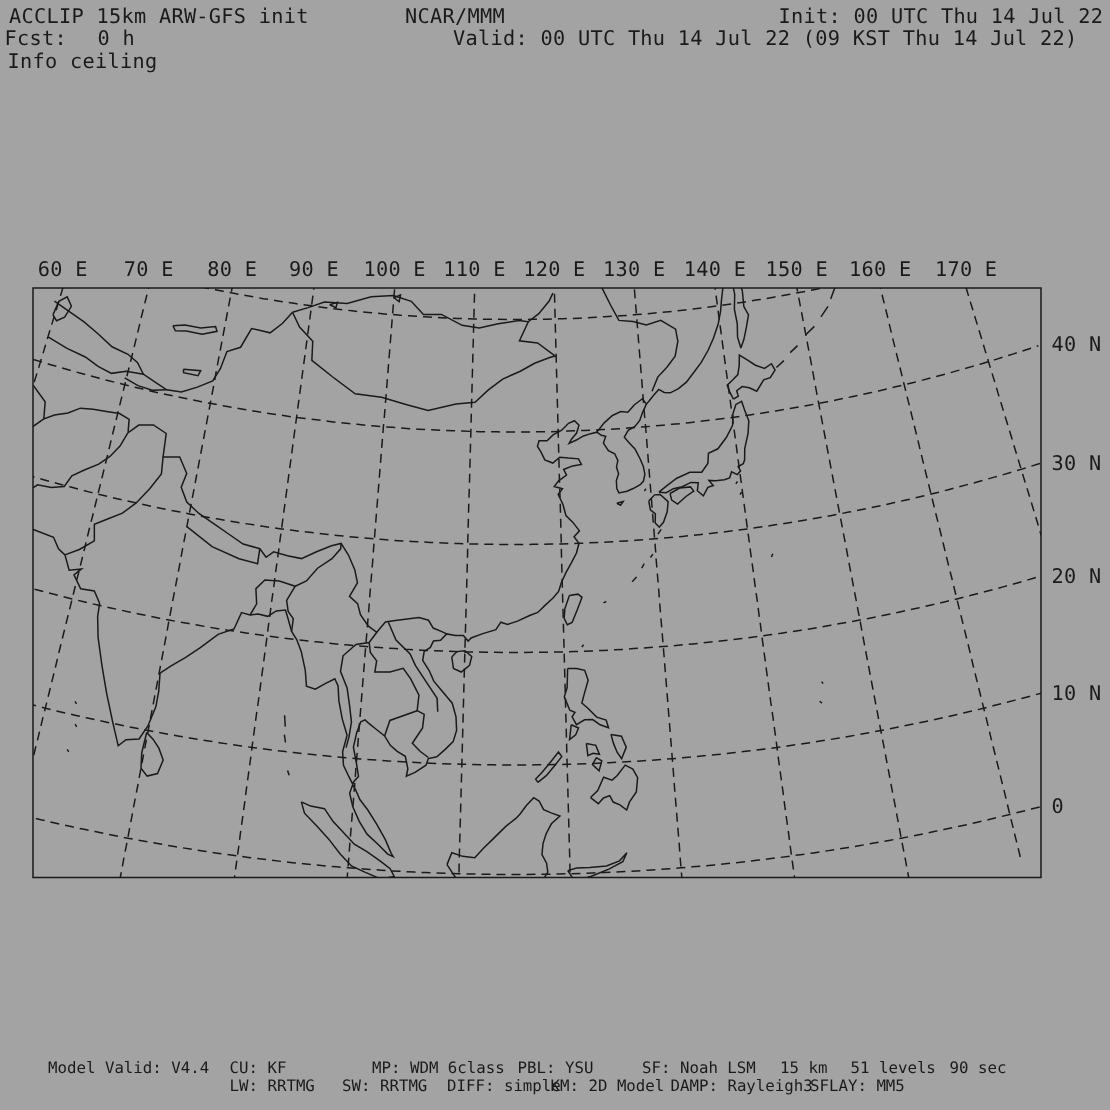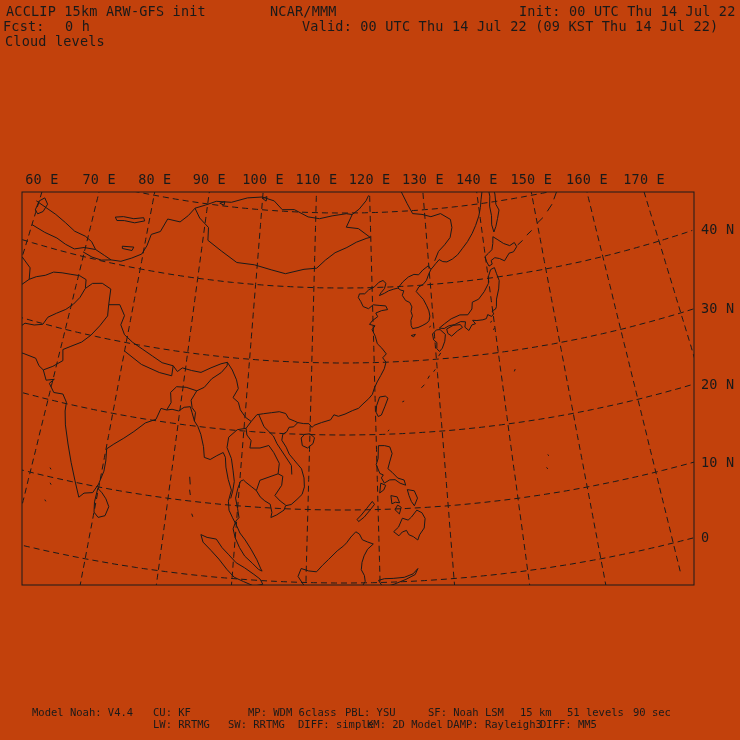--- a/index.html
+++ b/index.html
@@ -1,37 +1,37 @@
 <!DOCTYPE html>
 <html><head>
 <meta charset="utf-8">
 <style>
   html,body{margin:0;padding:0;background:#ffffff;}
-  #page{position:relative;width:740px;height:740px;background:#c2410c;overflow:hidden;
+  #page{position:relative;width:740px;height:740px;background:#a3a3a3;overflow:hidden;
         font-family:"DejaVu Sans Mono","Liberation Mono",monospace;color:#1a1a1a;}
   .hdr{position:absolute;white-space:pre;font-size:13.5px;line-height:15px;letter-spacing:0.2px;}
   .ftr{position:absolute;white-space:pre;font-size:10.5px;line-height:12px;}
   #mapsvg{position:absolute;left:0;top:0;}
   #mapsvg path{fill:none;stroke:#1a1a1a;stroke-width:1;}
   #mapsvg .grat{stroke-dasharray:6 4;stroke-width:1;}
   #mapsvg text{font-family:"DejaVu Sans Mono","Liberation Mono",monospace;font-size:13.5px;fill:#1a1a1a;letter-spacing:0.2px;}
   #mapsvg rect.frame{fill:none;stroke:#1a1a1a;stroke-width:1;}
 </style>
 </head>
 <body>
 
 <div id="page">
 
   <div class="hdr" style="left:6px;top:4px">ACCLIP 15km ARW-GFS init</div>
   <div class="hdr" style="left:270px;top:4px">NCAR/MMM</div>
   <div class="hdr" style="left:519px;top:4px">Init: 00 UTC Thu 14 Jul 22</div>
   <div class="hdr" style="left:3px;top:19px">Fcst:</div>
   <div class="hdr" style="left:65px;top:19px">0 h</div>
   <div class="hdr" style="left:302px;top:19px">Valid: 00 UTC Thu 14 Jul 22 (09 KST Thu 14 Jul 22)</div>
-  <div class="hdr" style="left:5px;top:34px">Cloud levels</div>
+  <div class="hdr" style="left:5px;top:34px">Info ceiling</div>
 
   <svg id="mapsvg" width="740" height="740" viewBox="0 0 740 740">
       <defs>
         <clipPath id="frameclip">
           <rect x="22" y="192" width="672" height="393"></rect>
         </clipPath>
       </defs>
       <g clip-path="url(#frameclip)">
         <path d="M-67.2 551.3L-65.1 544.3L-62.9 537.3L-60.8 530.4L-58.7 523.4L-56.6 516.4L-54.5 509.4L-52.3 502.4L-50.2 495.4L-48.1 488.5L-46.0 481.5L-43.9 474.5L-41.7 467.5L-39.6 460.5L-37.5 453.5L-35.3 446.3L-33.1 439.2L-31.0 432.0L-28.8 424.8L-26.6 417.6L-24.4 410.5L-22.2 403.3L-20.1 396.1L-17.9 388.9L-15.7 381.8L-13.6 374.9L-11.5 368.0L-9.4 361.1L-7.3 354.2L-5.3 347.3L-3.2 340.4L-1.1 333.5L1.0 326.6L3.1 319.8L5.2 312.9L7.4 305.7L9.6 298.5L11.7 291.3L13.9 284.2L16.1 277.0L18.3 269.8L20.5 262.6L22.6 255.4L24.8 248.3L27.0 241.1L29.2 233.9L31.3 226.7L33.5 219.6L35.7 212.4L37.9 205.2L40.1 198.0L42.2 190.9L44.4 183.7L46.6 176.5L48.8 169.3L51.0 162.2L53.1 155.0L55.3 147.8L57.5 140.6L59.7 133.4" class="grat" stroke="#1a1a1a"></path>
         <path d="M5.8 571.3L7.5 564.3L9.3 557.2L11.0 550.1L12.8 543.0L14.5 535.9L16.2 528.8L18.0 521.7L19.7 514.6L21.5 507.5L23.2 500.5L25.0 493.4L26.7 486.3L28.4 479.2L30.2 472.1L32.0 464.8L33.8 457.5L35.6 450.3L37.4 443.0L39.1 435.7L40.9 428.4L42.7 421.1L44.5 413.8L46.3 406.6L48.1 399.3L49.8 392.3L51.5 385.3L53.3 378.3L55.0 371.3L56.7 364.3L58.4 357.3L60.1 350.3L61.9 343.3L63.6 336.3L65.3 329.4L67.1 322.1L68.9 314.8L70.7 307.5L72.5 300.2L74.2 292.9L76.0 285.7L77.8 278.4L79.6 271.1L81.4 263.8L83.2 256.5L85.0 249.2L86.8 242.0L88.6 234.7L90.4 227.4L92.2 220.1L93.9 212.8L95.7 205.5L97.5 198.3L99.3 191.0L101.1 183.7L102.9 176.4L104.7 169.1L106.5 161.8L108.3 154.6L110.1 147.3" class="grat" stroke="#1a1a1a"></path>
@@ -146,30 +146,30 @@
       <g>
         <text x="701" y="234.3">40 N</text>
         <text x="701" y="313.3">30 N</text>
         <text x="701" y="388.6">20 N</text>
         <text x="701" y="466.6">10 N</text>
         <text x="701" y="542.2">0</text>
       </g>
     </svg>
 
   <div id="foot1" style="position: absolute; left: 0px; top: 706px; width: 740px; height: 12px;">
-      <span class="ftr" style="left: 32px; top: 0px;">Model Noah: V4.4</span>
+      <span class="ftr" style="left: 32px; top: 0px;">Model Valid: V4.4</span>
       <span class="ftr" style="left: 153px; top: 0px; text-align: right;">CU: KF</span>
       <span class="ftr" style="left: 228px; top: 0px; padding-left: 20px;">MP: WDM 6class</span>
       <span class="ftr" style="left: 345px; top: 0px;">PBL: YSU</span>
       <span class="ftr" style="left: 428px; top: 0px;">SF: Noah LSM</span>
       <span class="ftr" style="left: 520px; top: 0px;">15 km</span>
       <span class="ftr" style="left: 567px; top: 0px;">51 levels</span>
       <span class="ftr" style="left: 633px; top: 0px; text-align: right;">90 sec</span>
     </div>
   <div id="foot2" style="position: absolute; left: 0px; top: 718px; width: 740px; height: 12px;">
       <span class="ftr" style="left: 153px; top: 0px;">LW: RRTMG</span>
       <span class="ftr" style="left: 228px; top: 0px;">SW: RRTMG</span>
       <span class="ftr" style="left: 298px; top: 0px;">DIFF: simple</span>
       <span class="ftr" style="left: 367px; top: 0px;">KM: 2D Model</span>
       <span class="ftr" style="left: 447px; top: 0px;">DAMP: Rayleigh3</span>
-      <span class="ftr" style="left: 540px; top: 0px;">DIFF: MM5</span>
+      <span class="ftr" style="left: 540px; top: 0px;">SFLAY: MM5</span>
     </div>
 </div>
 
 </body></html>

